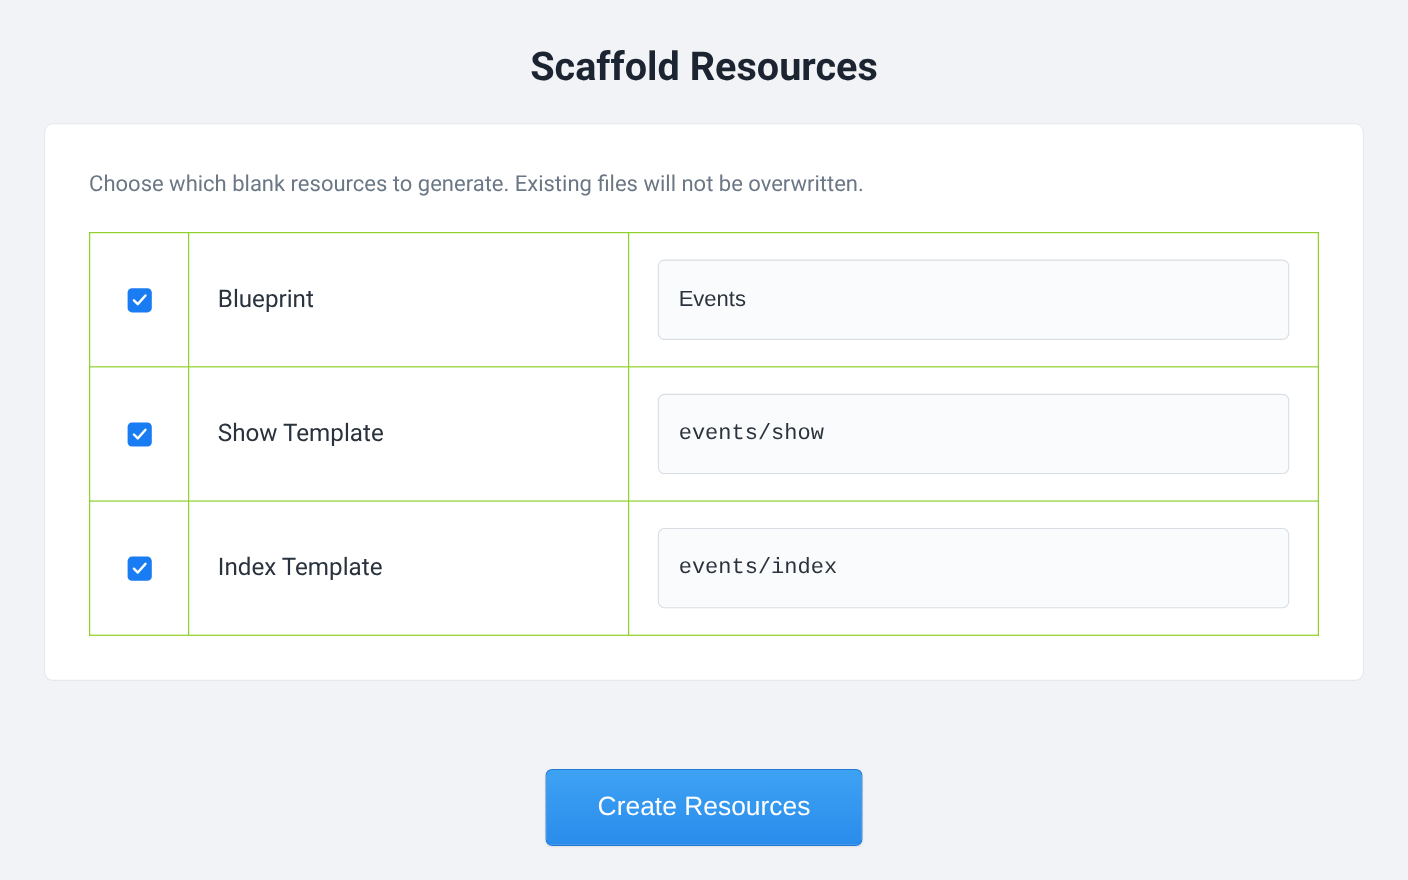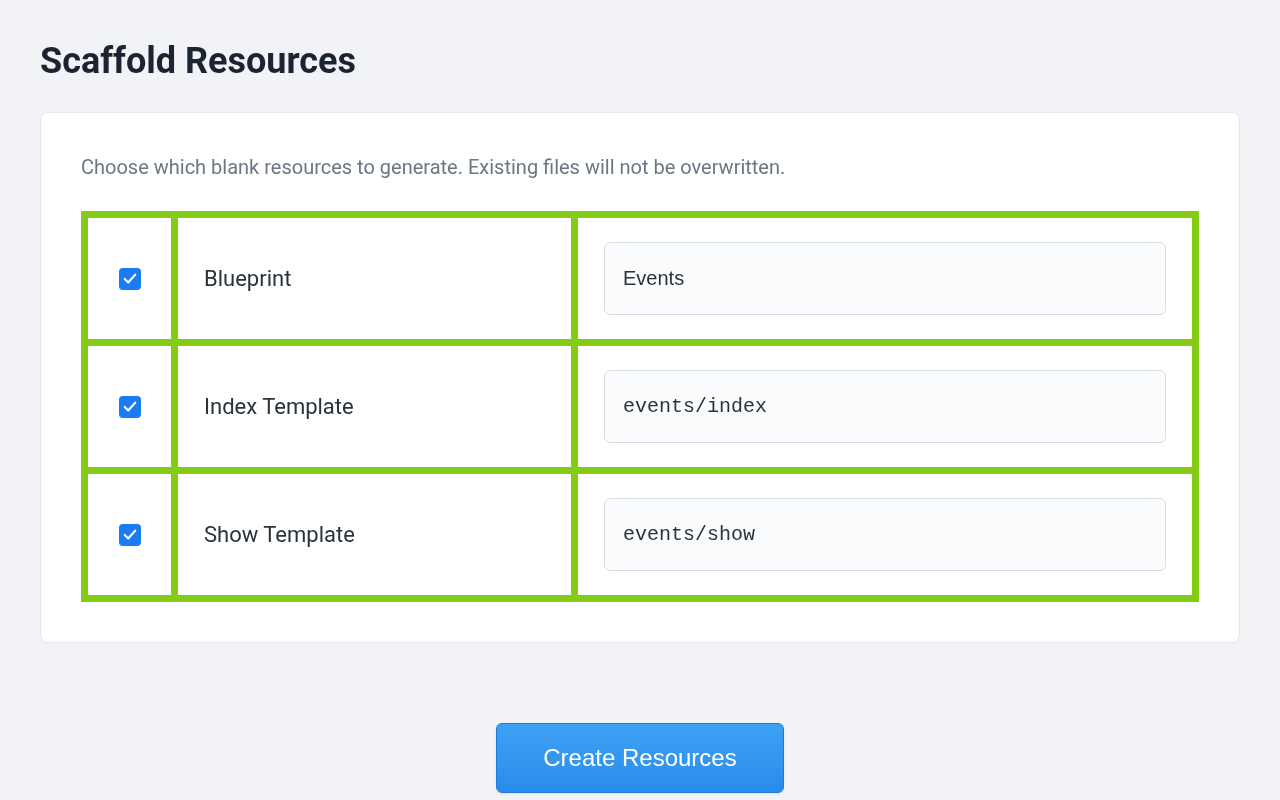--- a/index.html
+++ b/index.html
@@ -12,40 +12,41 @@
       background: #f1f3f6;
       width: 1280px;
       height: 800px;
       padding: 40px;
     }
     .page-title {
       font-size: 36px;
       font-weight: 700;
       color: #1b2430;
       margin-bottom: 30px;
+      text-align: center;
     }
     .card {
       background: #ffffff;
       border: 1px solid #e5e8ec;
       border-radius: 8px;
       padding: 40px;
     }
     .card-description {
       font-size: 20px;
       color: #6b7785;
       margin-bottom: 30px;
       line-height: 1.4;
     }
     .resource-table {
       width: 100%;
       border-collapse: collapse;
       border: 1px solid #e3e6ea;
     }
     .resource-table td {
-      border: 7px solid #84cc16;
+      border: 1px solid #84cc16;
       padding: 24px 26px;
       vertical-align: middle;
     }
     .checkbox-cell {
       width: 90px;
       text-align: center;
     }
     .label-cell {
       width: 400px;
       font-size: 22px;
@@ -123,36 +124,36 @@
         </td>
       </tr>
       <tr>
         <td class="checkbox-cell">
           <span class="checkbox-wrap">
             <svg viewBox="0 0 16 16">
               <path d="M2 8 L6 12 L14 3" stroke="#ffffff" stroke-width="2.5" fill="none" stroke-linecap="round" stroke-linejoin="round"></path>
             </svg>
           </span>
         </td>
-        <td class="label-cell">Index Template</td>
+        <td class="label-cell">Show Template</td>
         <td class="input-cell">
-          <input type="text" class="text-input mono" value="events/index" style="">
+          <input type="text" class="text-input mono" value="events/show" style="">
         </td>
       </tr>
       <tr>
         <td class="checkbox-cell">
           <span class="checkbox-wrap">
             <svg viewBox="0 0 16 16">
               <path d="M2 8 L6 12 L14 3" stroke="#ffffff" stroke-width="2.5" fill="none" stroke-linecap="round" stroke-linejoin="round"></path>
             </svg>
           </span>
         </td>
-        <td class="label-cell">Show Template</td>
+        <td class="label-cell">Index Template</td>
         <td class="input-cell">
-          <input type="text" class="text-input mono" value="events/show" style="">
+          <input type="text" class="text-input mono" value="events/index" style="">
         </td>
       </tr>
     </tbody>
   </table>
 </div>
 
 <div class="button-row">
   <button class="primary-button">Create Resources</button>
 </div>
 

